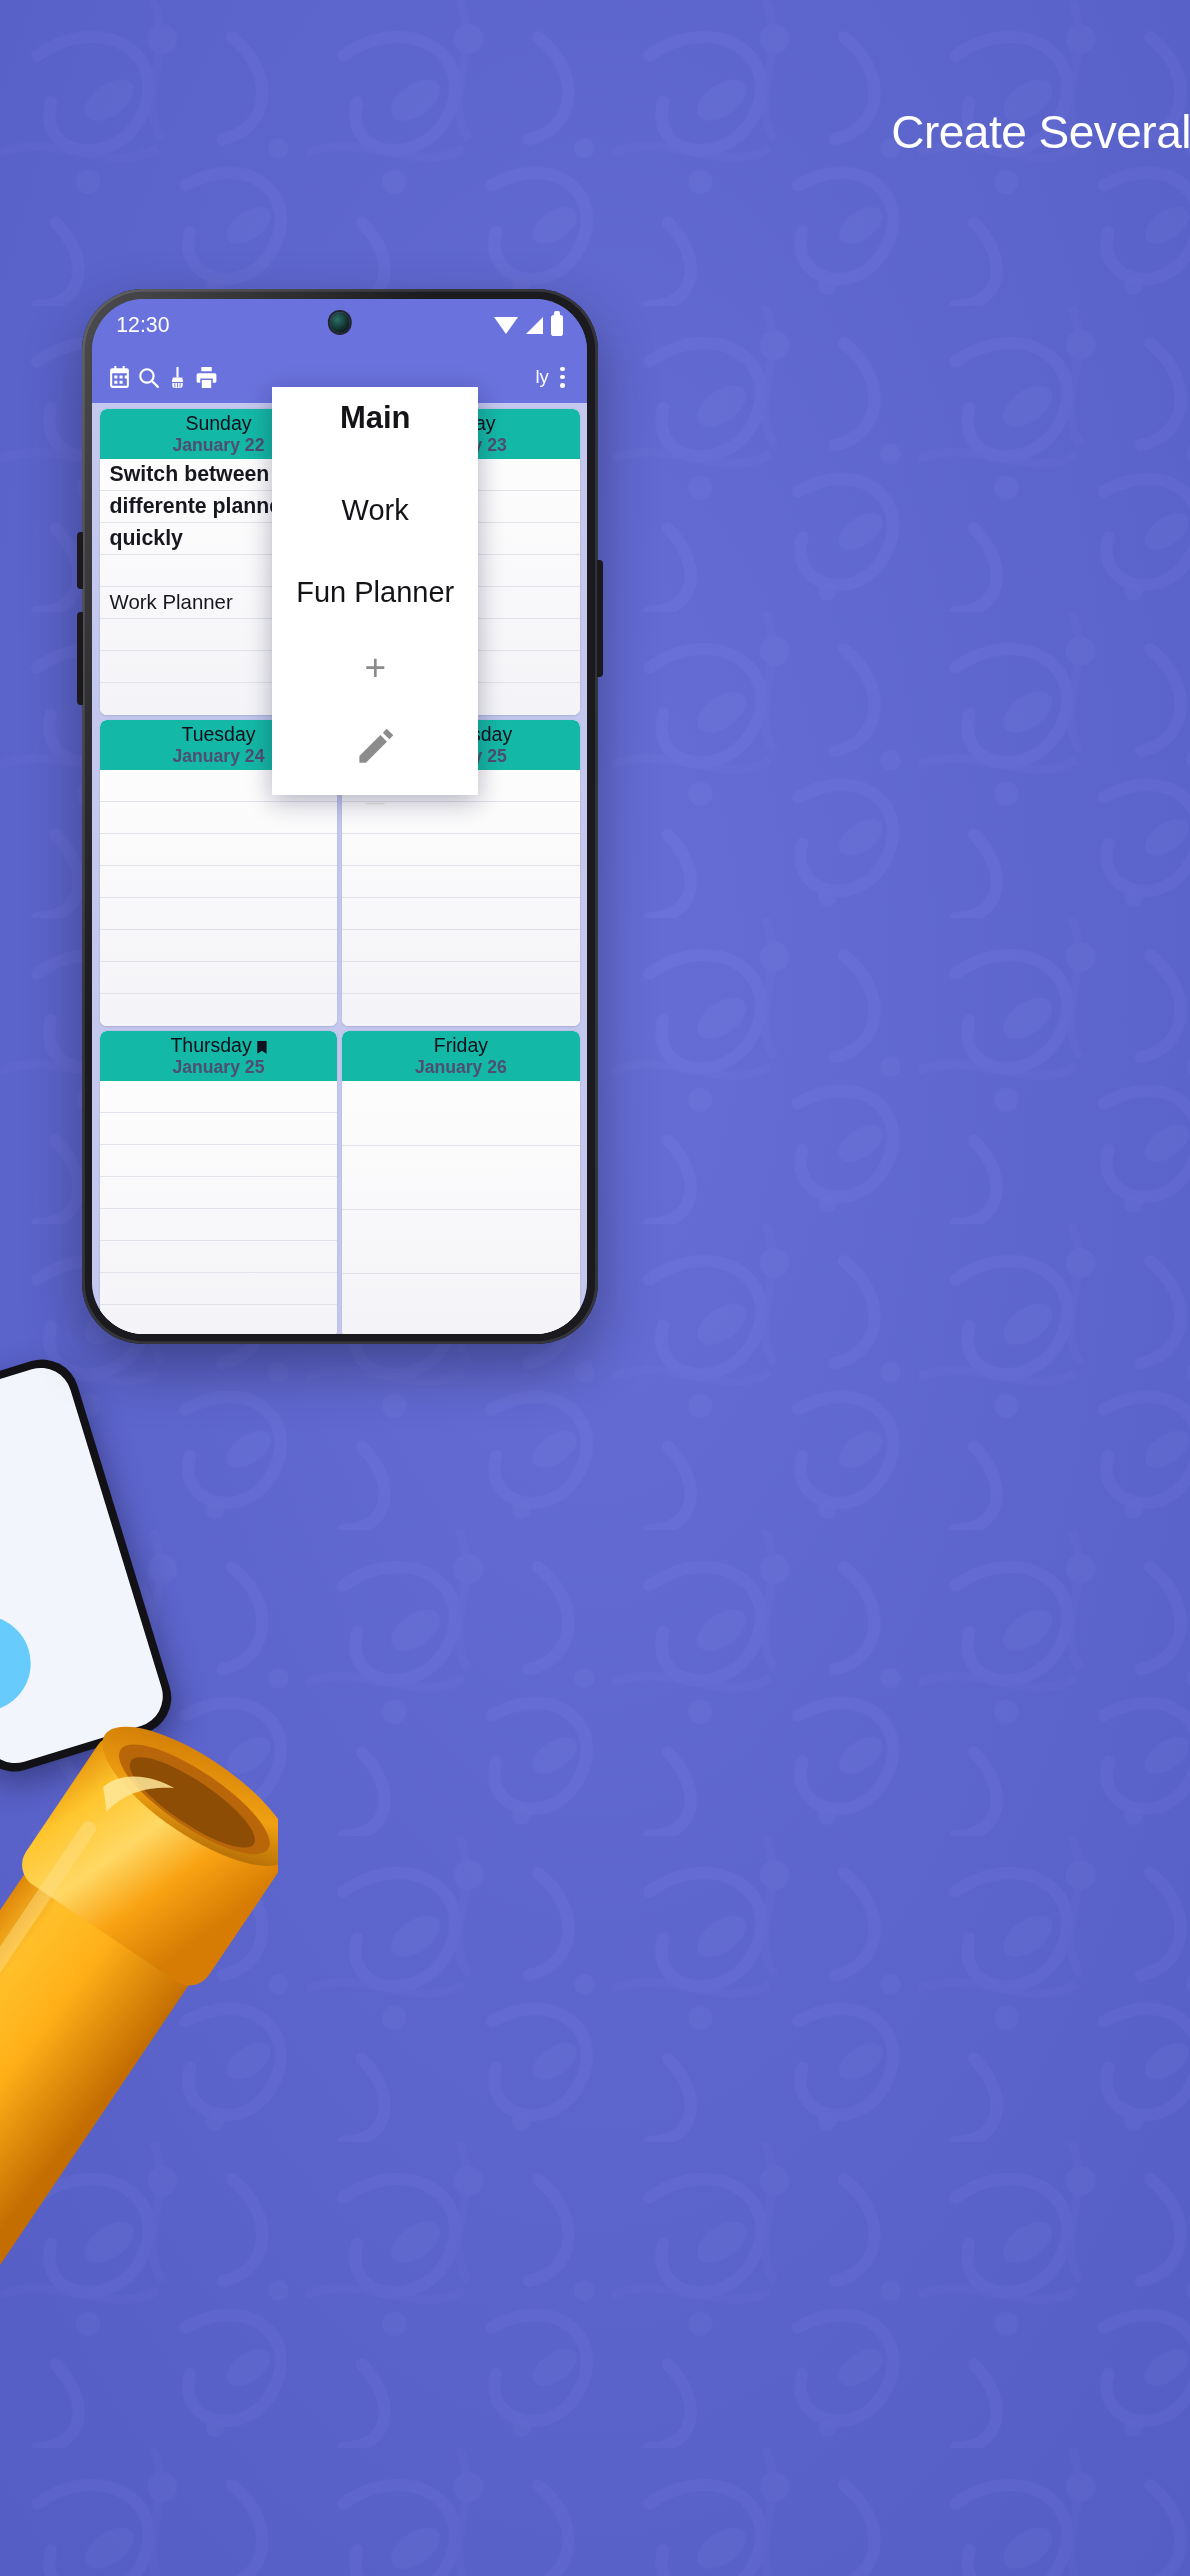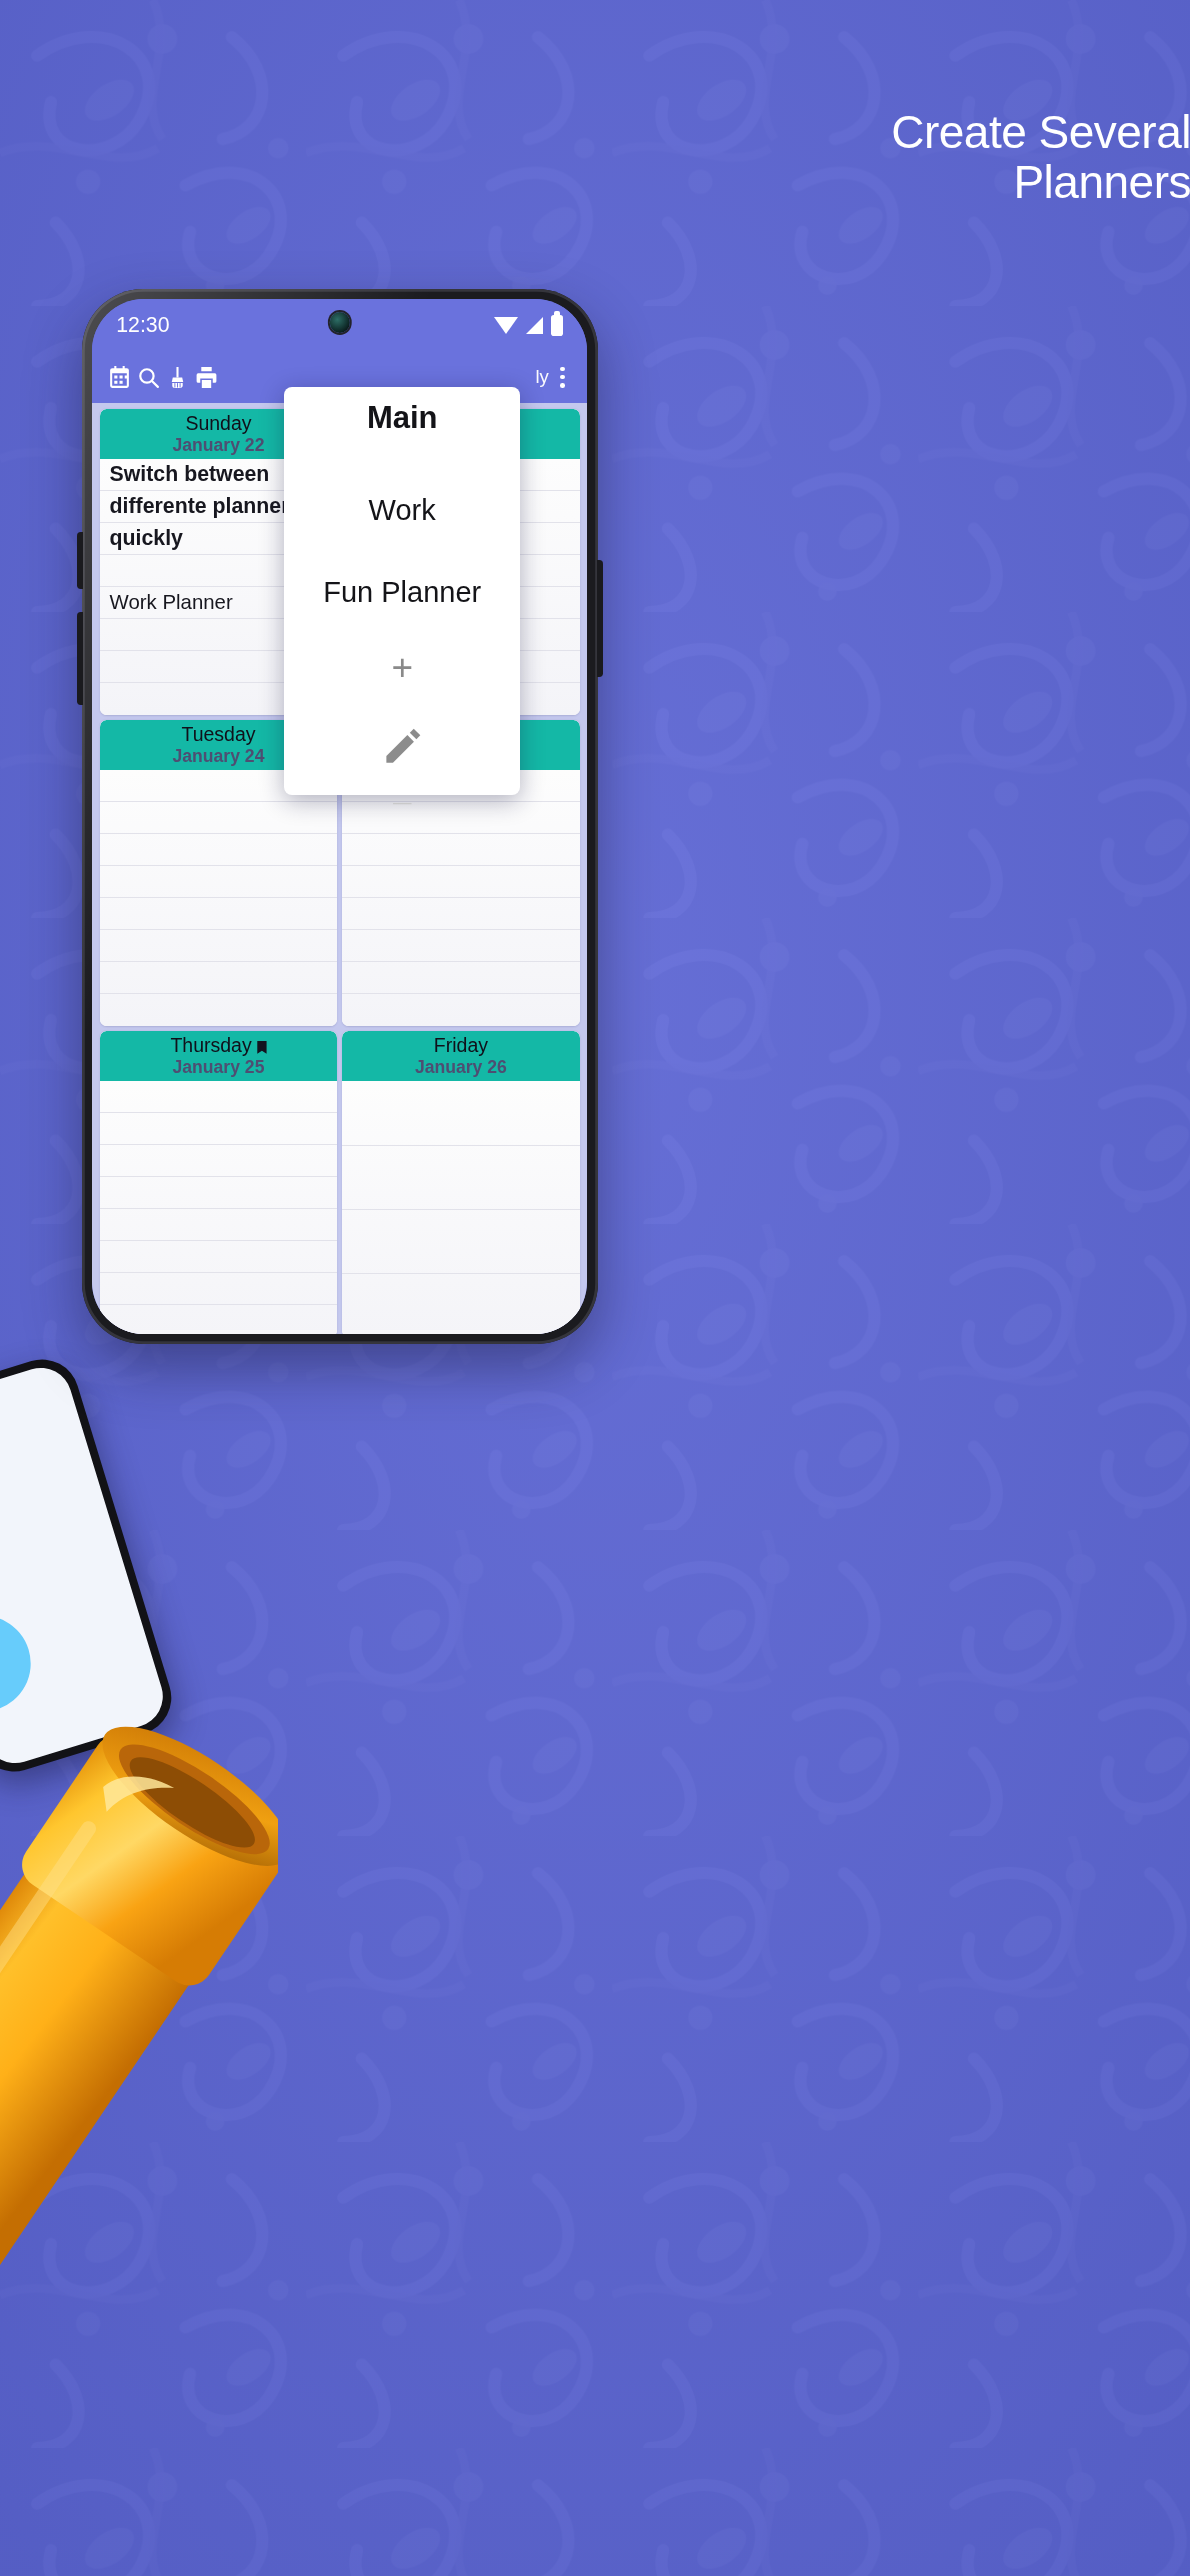--- a/index.html
+++ b/index.html
@@ -100,24 +100,23 @@
              clip-path:polygon(0 0,100% 0,100% 100%,50% 78%,0 100%); vertical-align:-1.9px;}
   .lines{ flex:1; display:flex; flex-direction:column;
           background:linear-gradient(#fdfdfd,#f4f4f8); }
   .ln{ flex:1; border-bottom:0.9px solid #e2e2ea; display:flex; align-items:center;
        padding:0 10px; font-size:20.4px; color:#17171f; min-height:32px; }
   .ln.bold{ font-weight:700; font-size:21.3px; }
   .ln:last-child{ border-bottom:none; }
 
   
   .popup{
-    position:absolute; left:192px; top:88px; width:236px; height:408px;
+    position:absolute; left:180px; top:88px; width:206px; height:408px;
     background:#fff; z-index:40;
     box-shadow:0 5.6px 24px rgba(20,20,60,.32);
-    border-radius:8px;
   }
   .popup-item{
     display:flex; align-items:center; justify-content:center;
     height:82px; font-size:29px; color:#141418;
   }
   .popup-item.current{ font-weight:700; font-size:31px; align-items:flex-start; padding-top:13px;}
   .popup-item.plus{ height:69px; color:#8a8a8a; font-size:37px; font-weight:300;}
   .popup-item.edit{ height:89px; }
   .popup-dash{ text-align:center; color:#c9c9c9; font-size:18.5px; letter-spacing:0; height:16.7px;}
 
@@ -169,21 +168,20 @@
       </radialGradient>
     </defs>
     <rect width="1284" height="2778" fill="#5d66cd"></rect>
     <rect width="1284" height="2778" fill="url(#floral)"></rect>
     <rect width="1284" height="2778" fill="url(#vig)"></rect>
   </svg>
 </div>
 
 <div class="headline">
   <div>Create Several</div>
-  <div>Planners</div>
 </div>
 
 <div class="phone2">
   <div class="phone2-screen">
     <div class="k-btn a">△</div>
     <div class="k-btn b">↲</div>
   </div>
 </div>
 
 <div class="phone">

